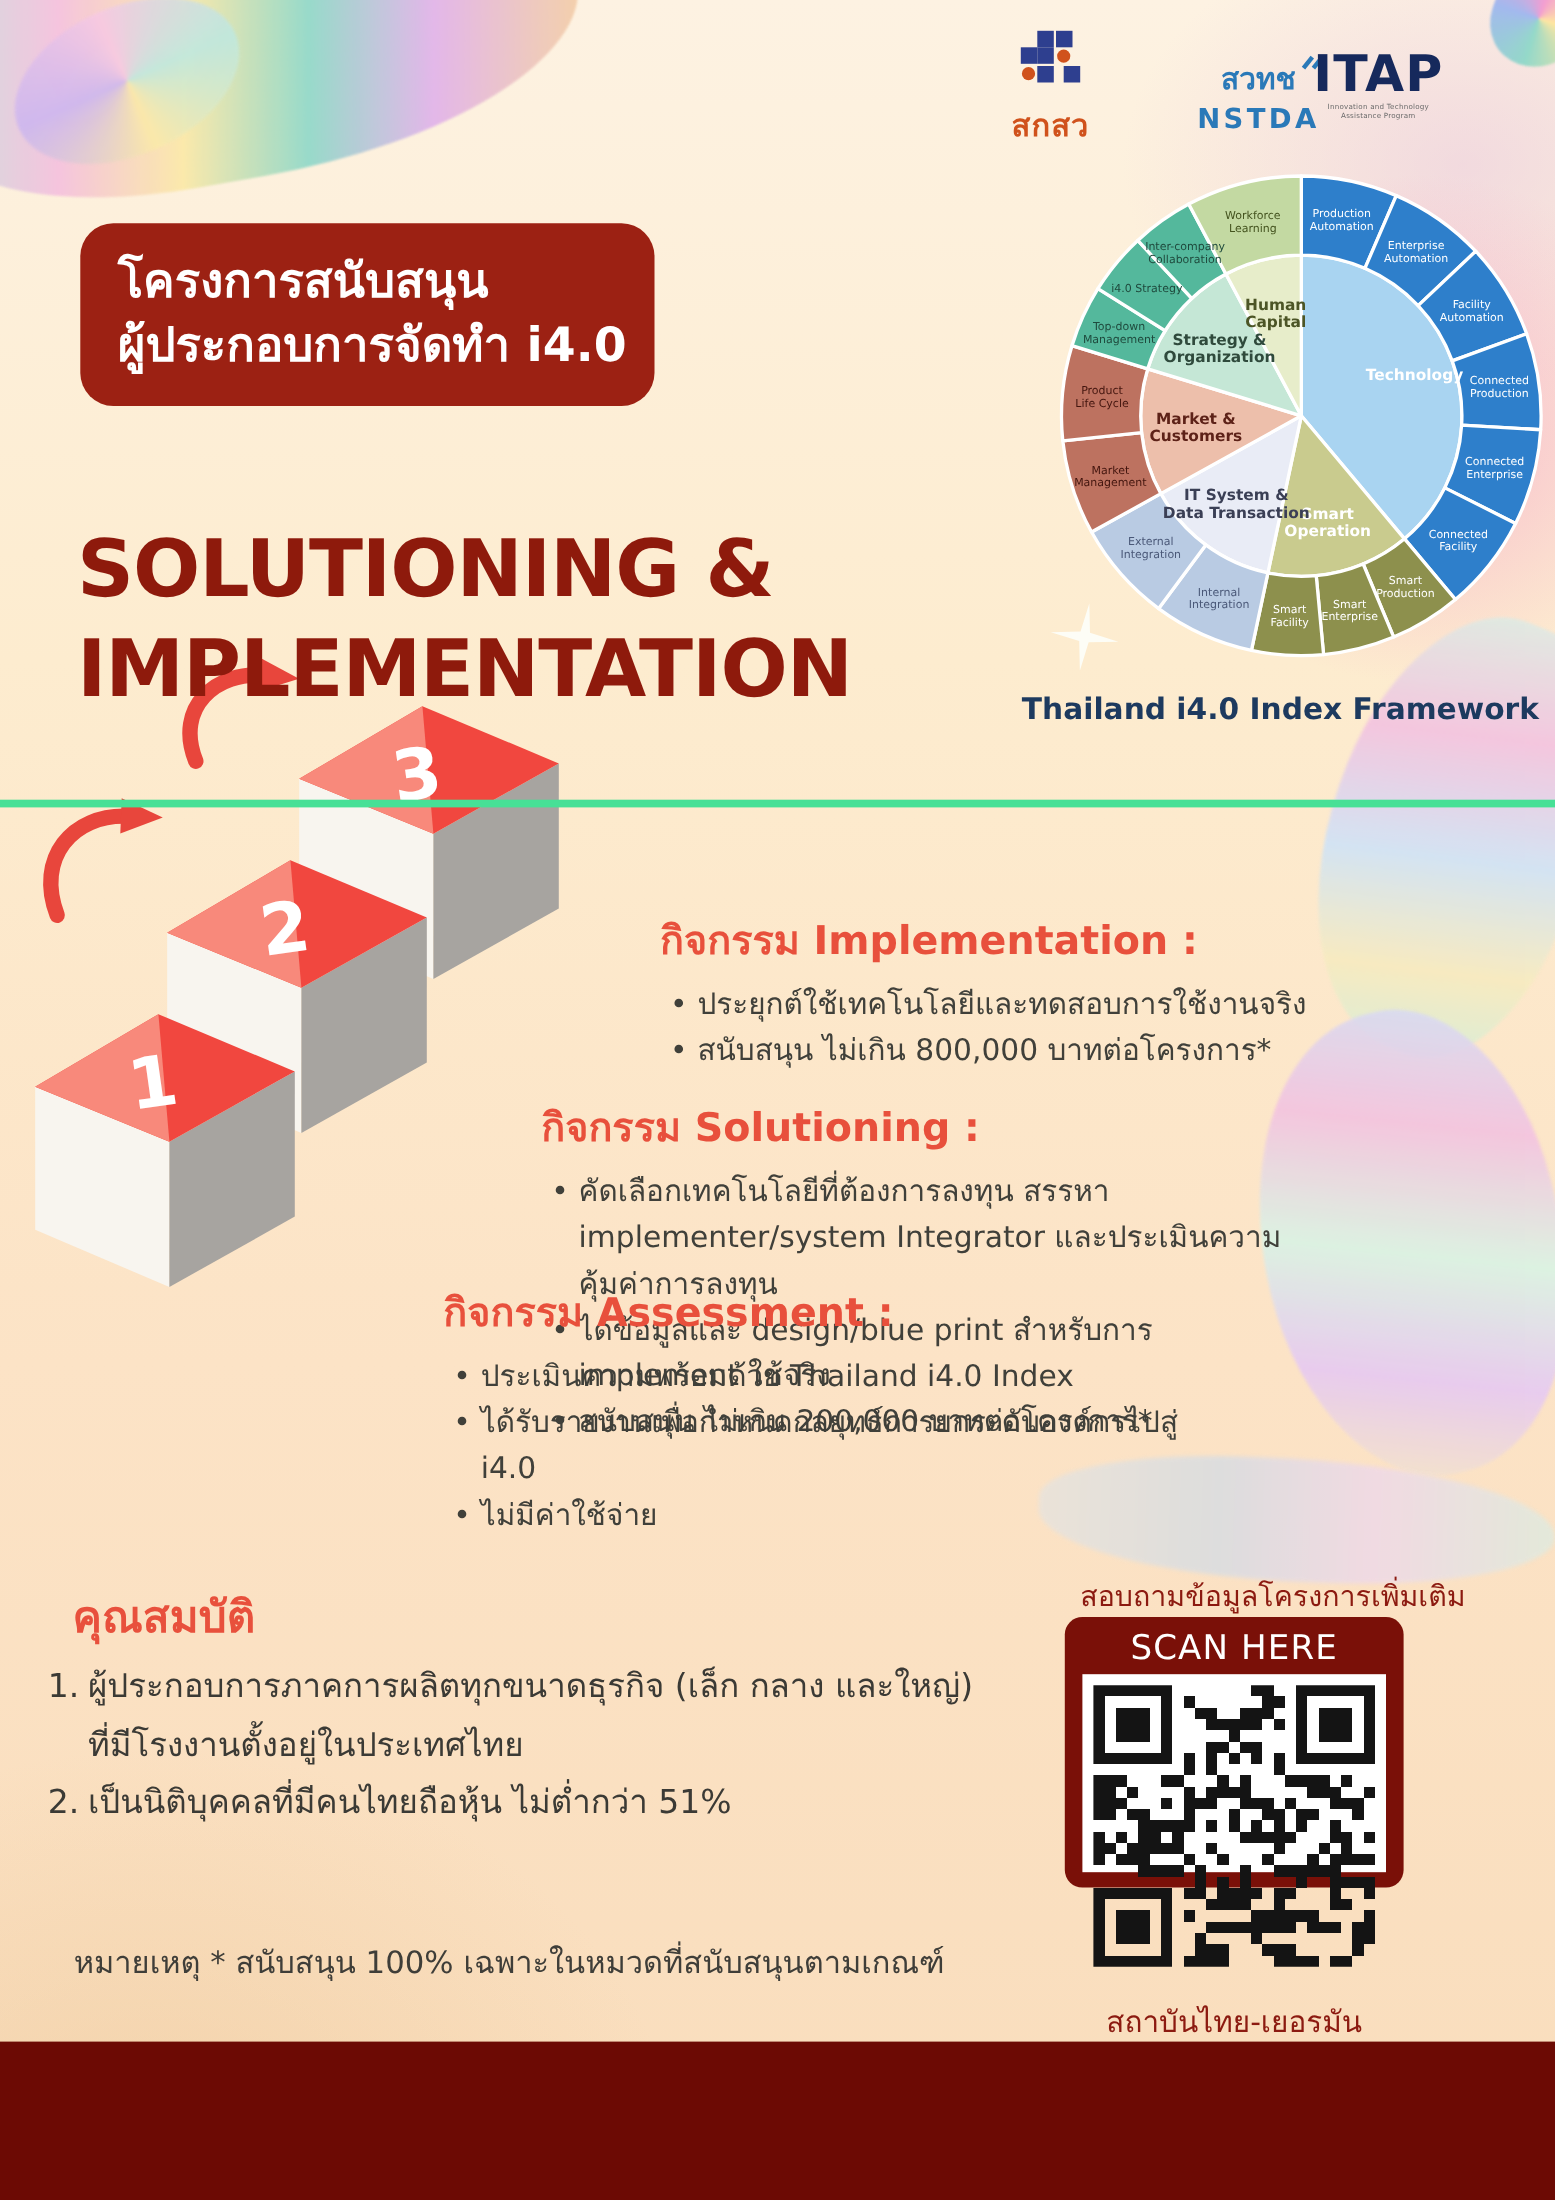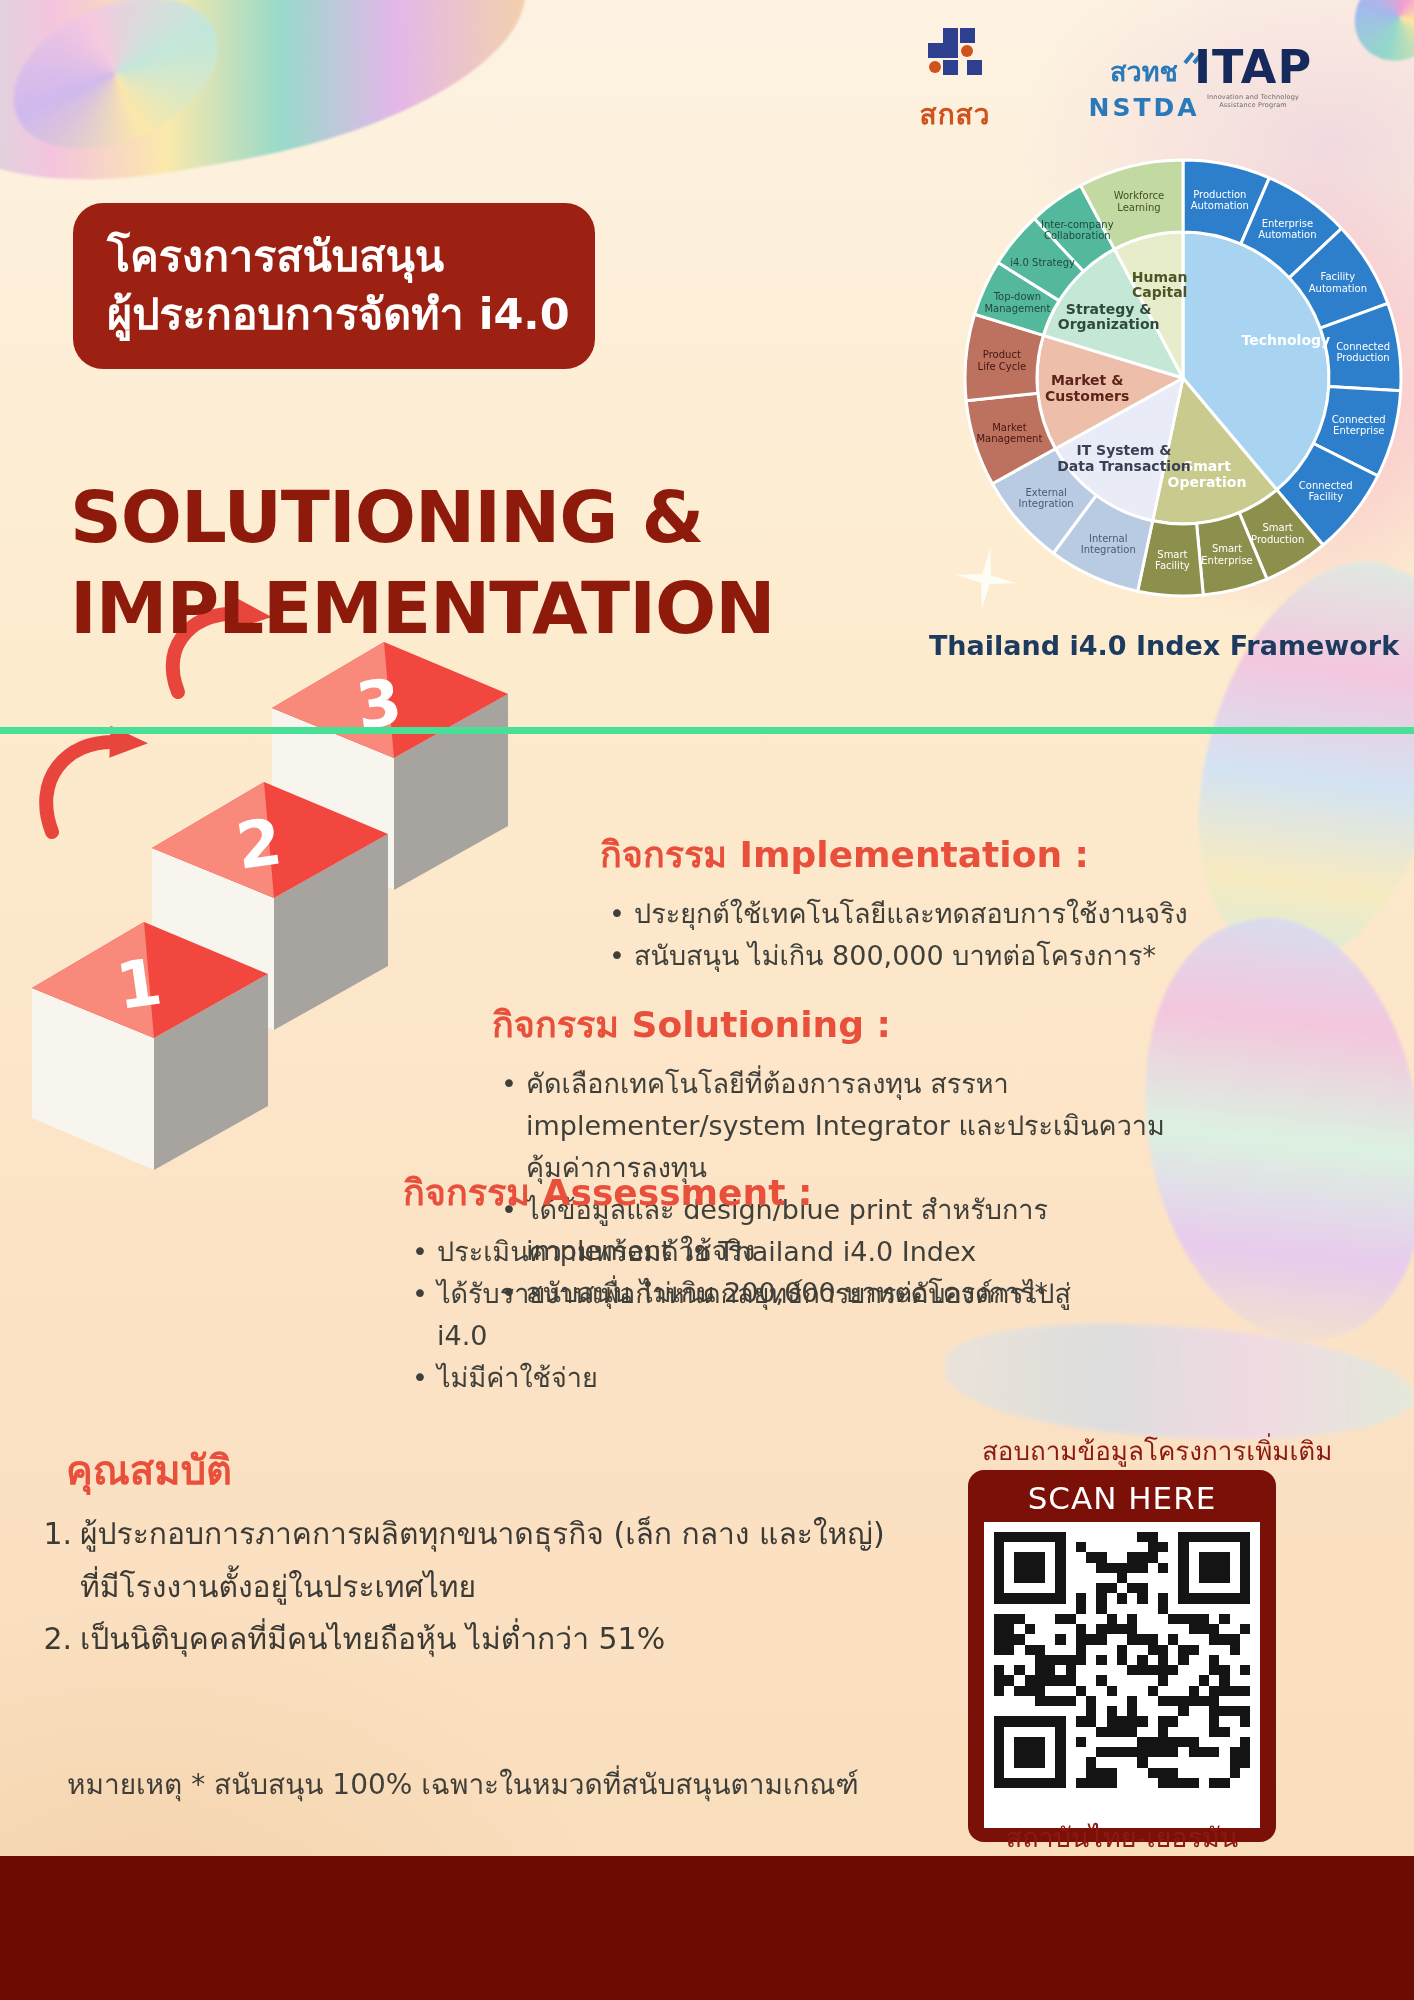--- a/index.html
+++ b/index.html
@@ -66,21 +66,21 @@
   .qual-list{position:absolute;z-index:3;left:38px;top:1508px;font-size:30px;color:#3b3a35;line-height:1.75;}
   .qline{display:flex;}
   .qnum{width:42px;flex:0 0 42px;text-align:right;padding-right:8px;}
   .qline.indent{padding-left:42px;}
 
   .cta-box{position:absolute;z-index:3;left:67px;top:1690px;width:698px;height:58px;background:#ffffff;
     color:#8c1a10;font-weight:bold;font-size:33px;line-height:58px;text-align:center;box-shadow:0 1px 3px rgba(0,0,0,.15);}
   .footnote{position:absolute;z-index:3;left:67px;top:1762px;font-size:28px;color:#3f3e39;}
 
   .qr-above{position:absolute;z-index:3;left:982px;top:1430px;font-size:26px;color:#8c1a10;}
-  .scan-box{position:absolute;z-index:3;left:968px;top:1470px;width:308px;height:372px;background:#7a1008;border-radius:16px;}
+  .scan-box{position:absolute;z-index:3;left:968px;top:1470px;width:308px;height:246px;background:#7a1008;border-radius:16px;}
   .scan-label{color:#ffffff;font-size:31px;text-align:center;margin-top:10px;letter-spacing:1px;}
   .qr-white{position:absolute;left:16px;top:52px;right:16px;bottom:14px;background:#ffffff;}
   .qr-white svg{position:absolute;left:10px;top:10px;}
   .qr-below{position:absolute;z-index:3;left:968px;top:1816px;width:308px;text-align:center;font-size:27px;color:#8c1a10;}
 
   .footer-bar{position:absolute;z-index:4;left:0;top:1856px;width:1414px;height:144px;background:#6c0a04;}
 </style>
 </head>
 <body>
 

